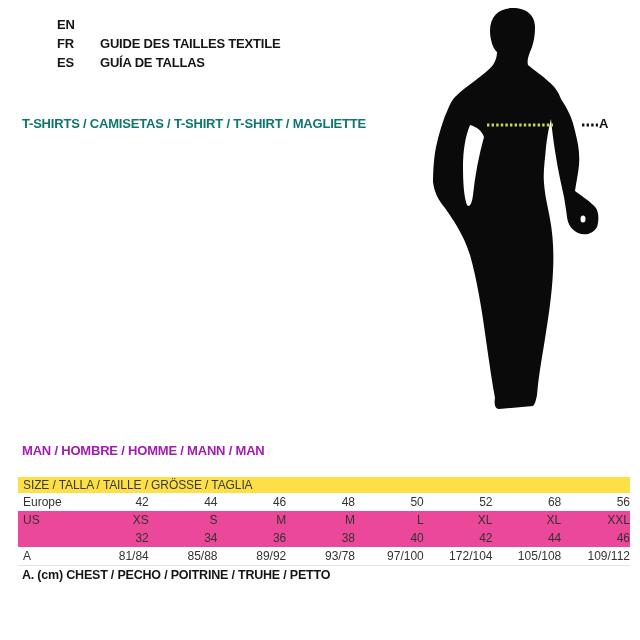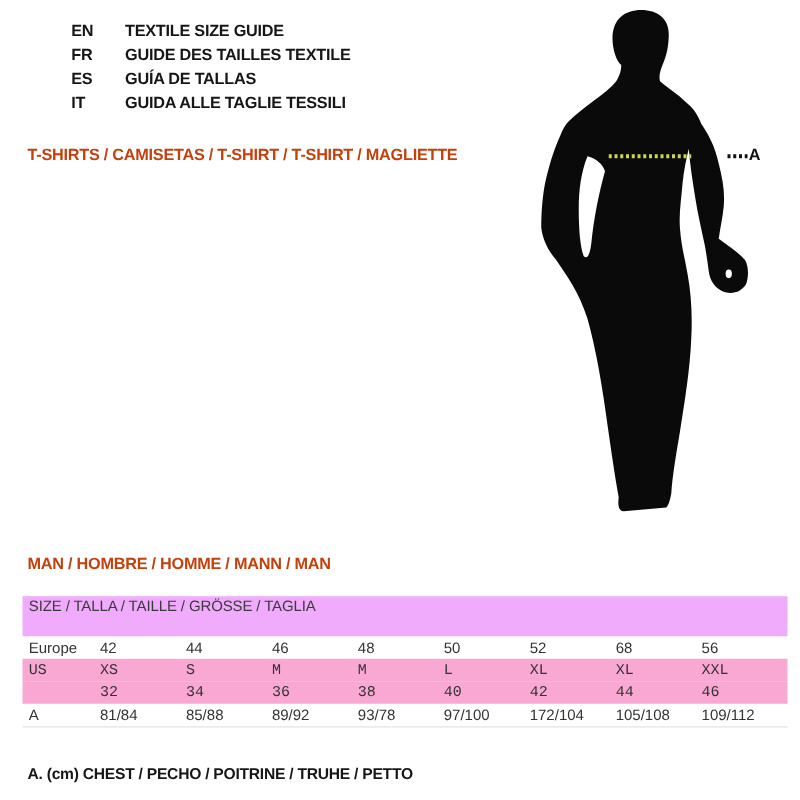--- a/index.html
+++ b/index.html
@@ -21,83 +21,78 @@
     display: flex; height: 19px; align-items: flex-end;
     font-weight: 700; font-size: 13px; letter-spacing: -0.2px; color: #161616; padding-left: 35px;
   }
   .lang-code { width: 43px; flex: 0 0 43px; }
   .lang-label { white-space: nowrap; }
 
   
   .categories { position: absolute; left: 22px; top: 114px; }
   .category-line {
     height: 19px; line-height: 19px;
-    font-weight: 700; font-size: 13px; letter-spacing: -0.2px; color: #c2410c;
+    font-weight: 700; font-size: 13px; letter-spacing: -0.2px; color: #0f766e;
     white-space: nowrap;
   }
 
   
   .figure-wrap { position: absolute; left: 425px; top: 5px; width: 215px; height: 435px; }
   .figure-wrap svg { display: block; width: 215px; height: 435px; }
   .measure-label {
     position: absolute; left: 174px; top: 111px;
     font-weight: 700; font-size: 13px; color: #111;
   }
 
   
   .section-title {
     position: absolute; left: 22px; top: 443px;
-    font-weight: 700; font-size: 13px; letter-spacing: -0.2px; color: #c2410c;
+    font-weight: 700; font-size: 13px; letter-spacing: -0.2px; color: #a21caf;
     white-space: nowrap;
   }
   .size-table {
     position: absolute; left: 18px; top: 477px; width: 612px;
     font-size: 12px; color: #333;
   }
   .table-header-bar {
-    height: 32px; line-height: 16px;
-    background: #f0abfc;
+    height: 16px; line-height: 16px;
+    background: #fde047;
     padding-left: 5px;
     font-size: 12px; color: #3a3a3a;
     letter-spacing: -0.1px;
     white-space: nowrap;
   }
   .table-row { display: flex; height: 18px; align-items: center; }
-  .table-row.shaded { background: #f9a8d4; font-family: Liberation Mono, monospace; }
+  .table-row.shaded { background: #ec4899; }
   .row-label { flex: 0 0 62px; padding-left: 5px; }
-  .row-cell { flex: 1 1 0; text-align: left; }
+  .row-cell { flex: 1 1 0; text-align: right; }
   .table-bottom-line { height: 1px; background: #e3e3e3; }
 
   
   .footer-note {
-    position: absolute; left: 22px; top: 612px;
+    position: absolute; left: 22px; top: 568px;
     font-weight: 700; font-size: 12.5px; letter-spacing: -0.2px; color: #161616;
     white-space: nowrap;
     text-align: right;
   }
 </style>
 </head>
 <body>
 
 <div class="lang-list">
     <div class="lang-row">
       <span class="lang-code">EN</span>
-      <span class="lang-label">TEXTILE SIZE GUIDE</span>
     </div>
     <div class="lang-row">
       <span class="lang-code">FR</span>
       <span class="lang-label">GUIDE DES TAILLES TEXTILE</span>
     </div>
     <div class="lang-row">
       <span class="lang-code">ES</span>
       <span class="lang-label">GUÍA DE TALLAS</span>
-    </div>
-    <div class="lang-row">
-      <span class="lang-code">IT</span>
-      <span class="lang-label">GUIDA ALLE TAGLIE TESSILI</span>
     </div>
   </div>
 
 <div class="categories">
     <div class="category-line">T-SHIRTS / CAMISETAS / T-SHIRT / T-SHIRT / MAGLIETTE</div>
   </div>
 
 <div class="figure-wrap">
   <svg viewBox="0 0 215 435" aria-hidden="true">
     <path fill="#0a0a0a" fill-rule="evenodd" d="

